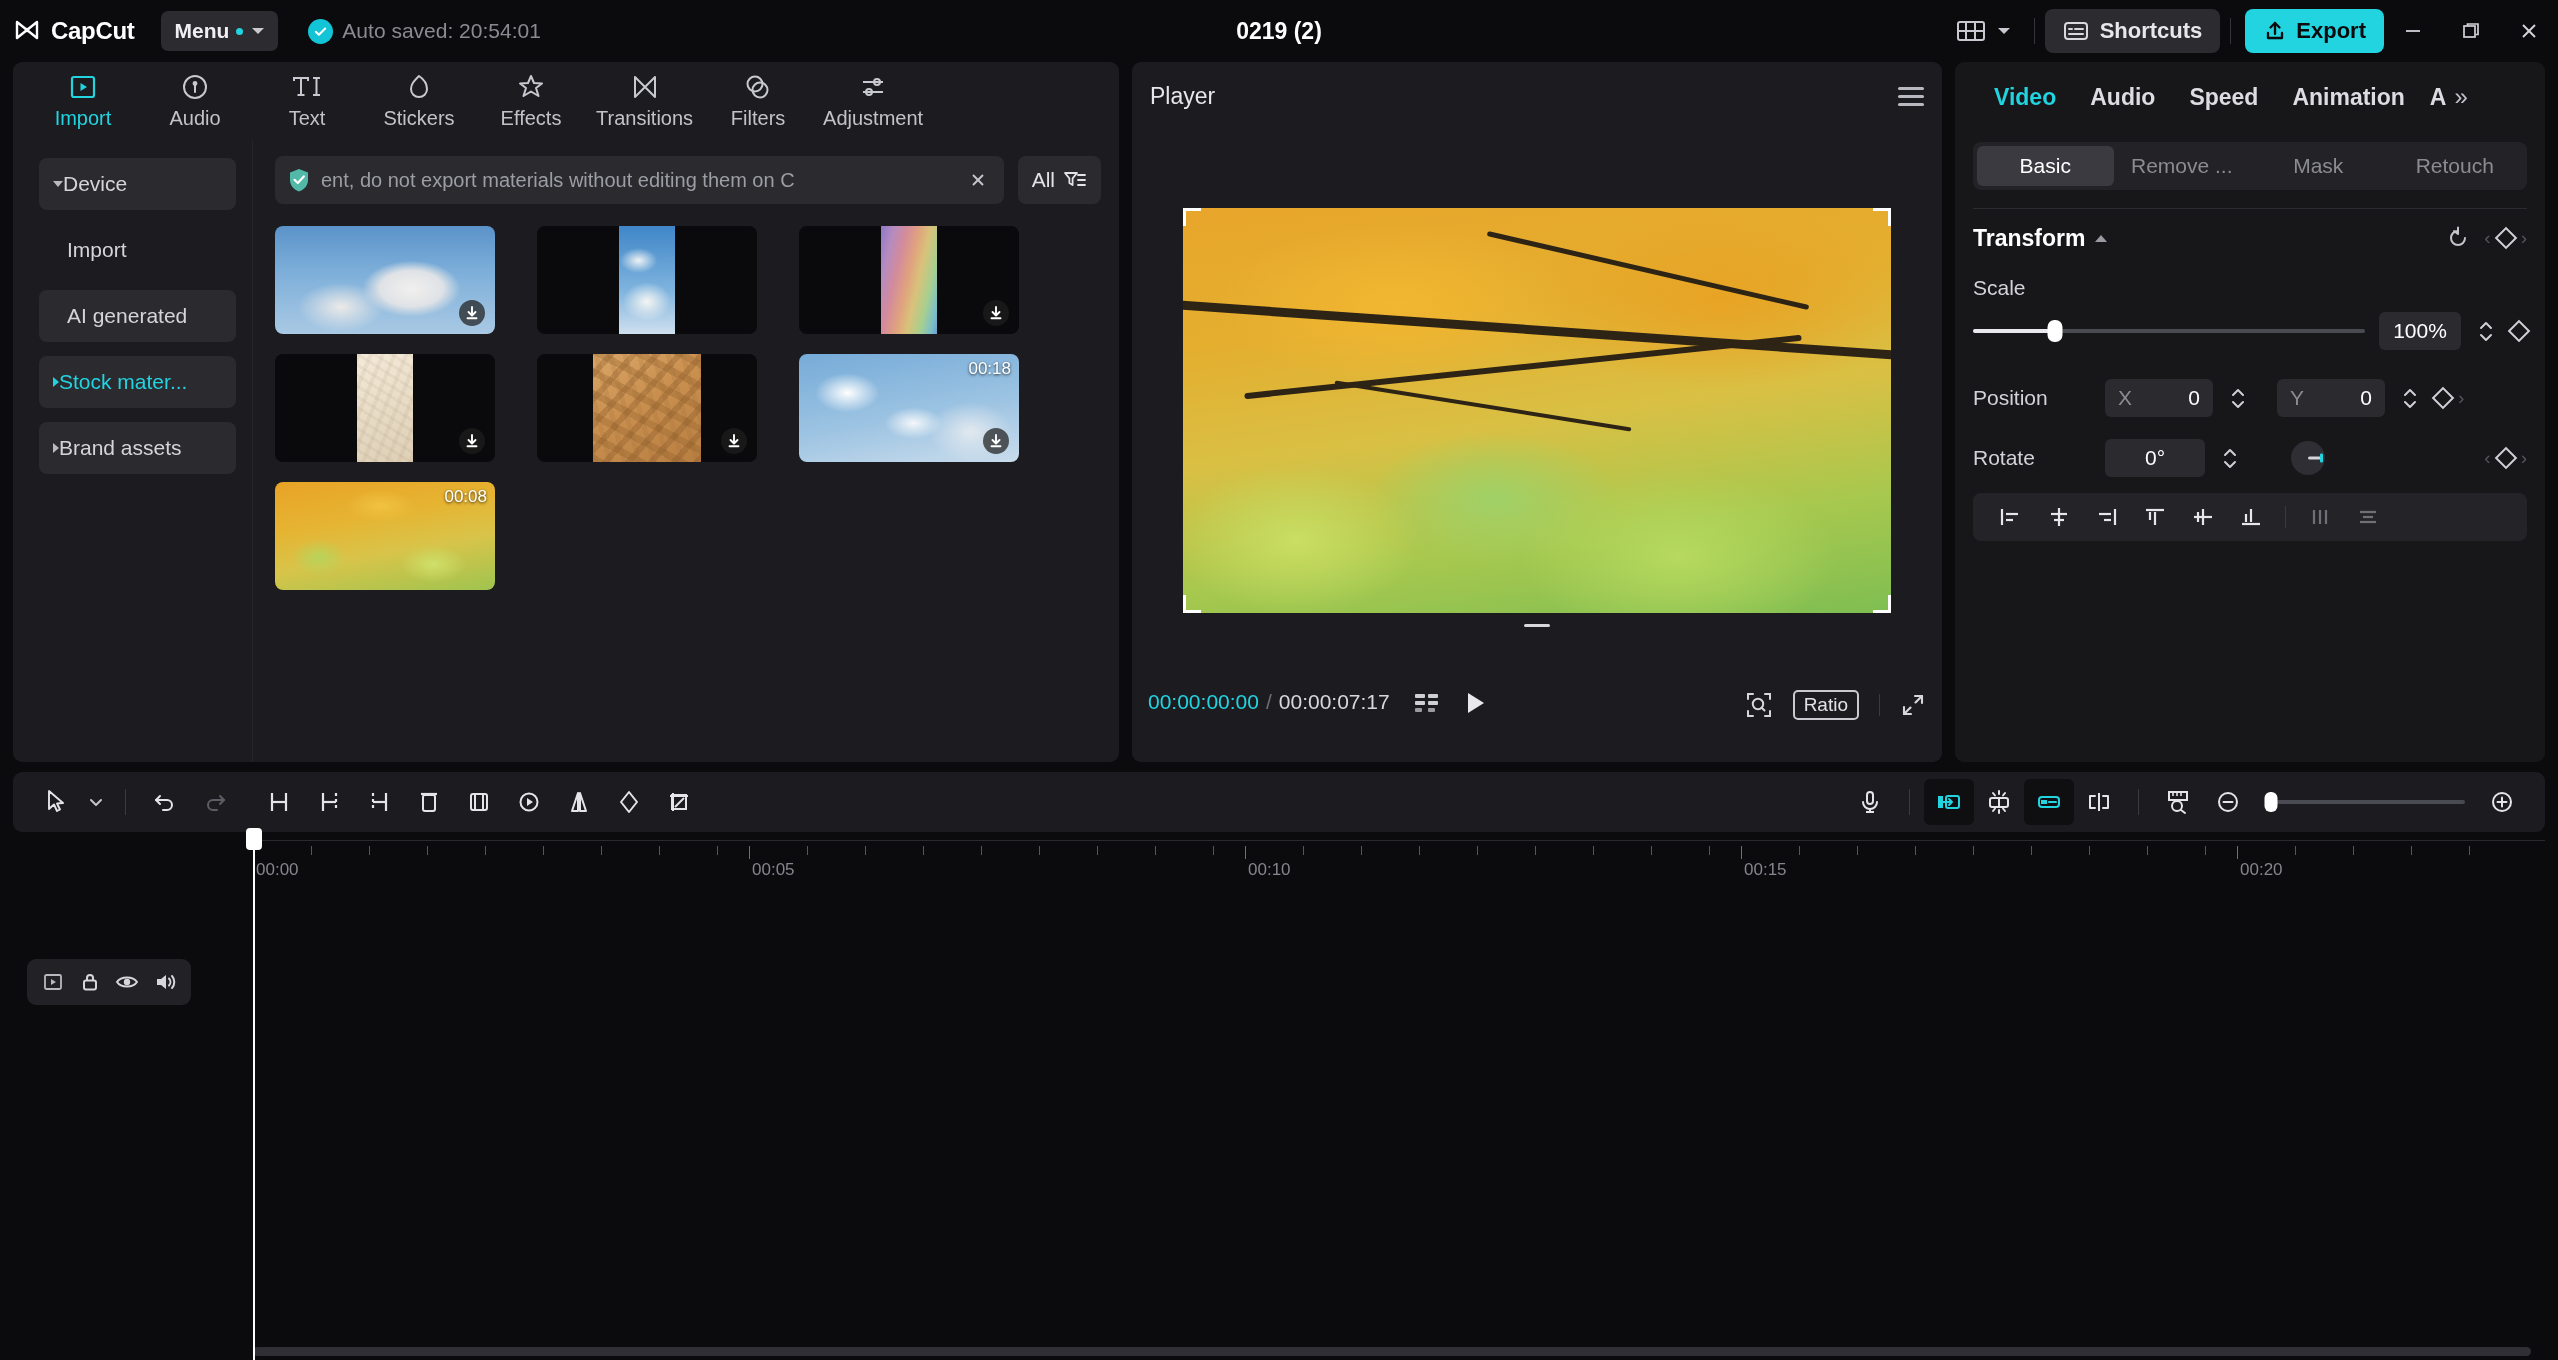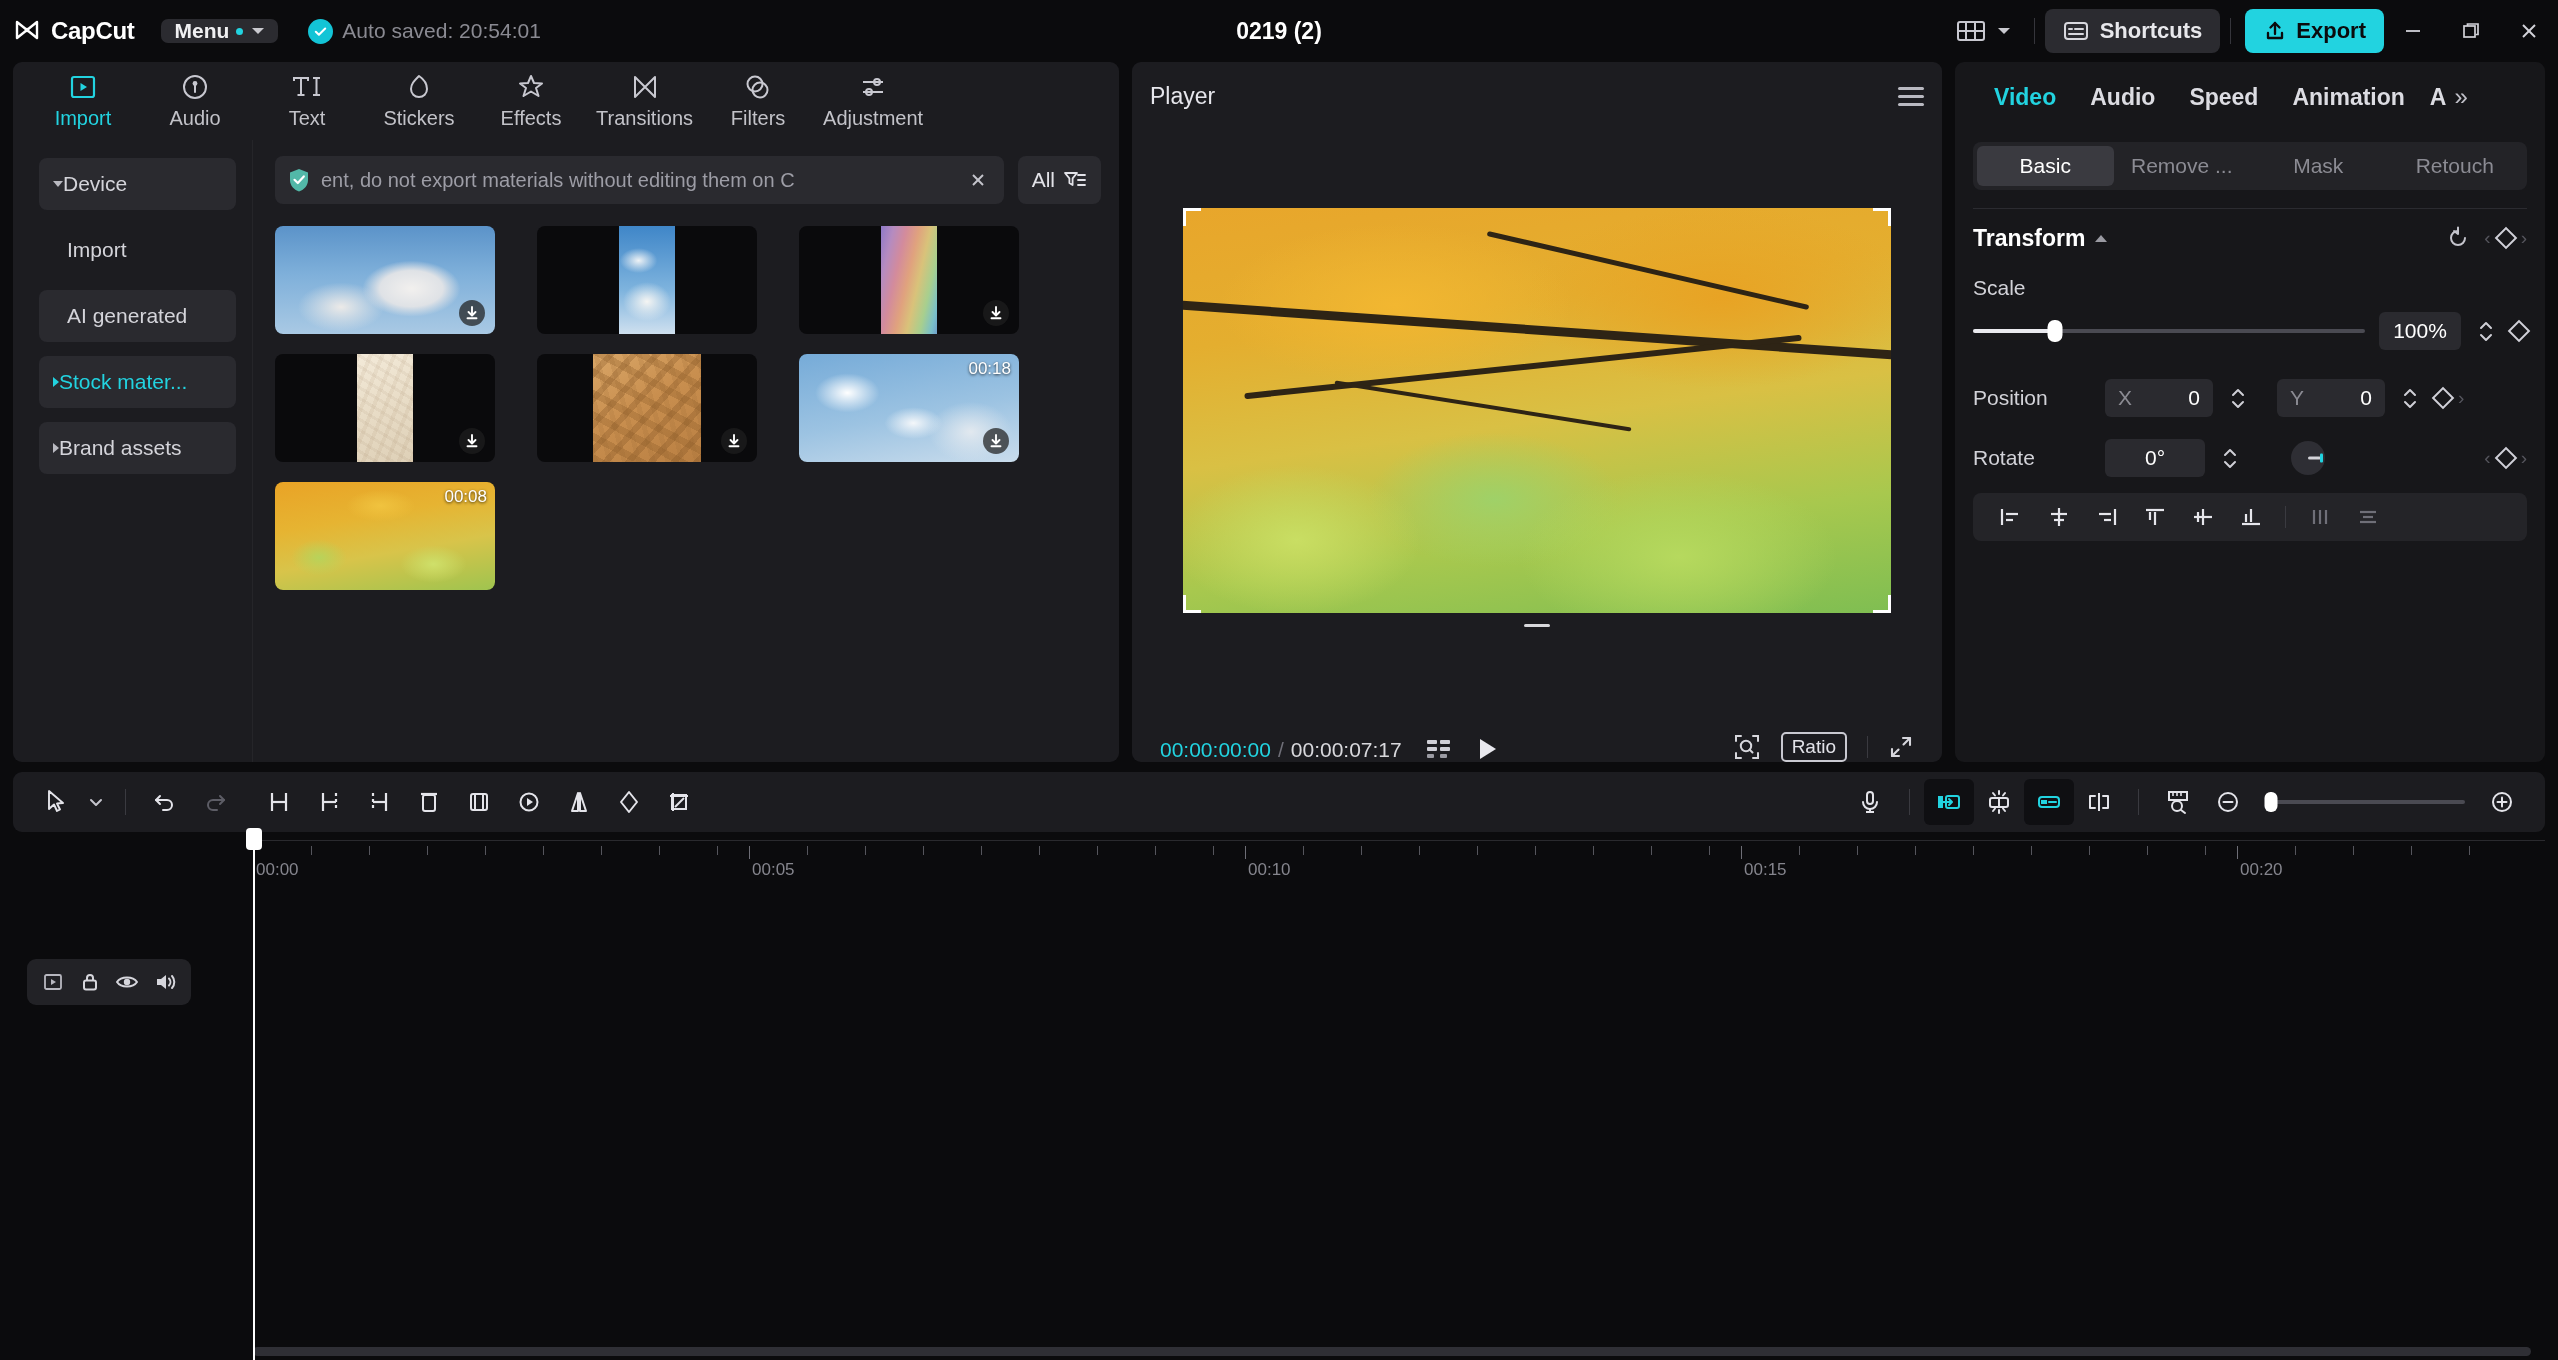--- a/index.html
+++ b/index.html
@@ -18,21 +18,21 @@
     background: #0b0b0d;
     display: flex; align-items: center;
     padding: 0 0 0 14px;
     position: relative;
   }
   .brand { display: flex; align-items: center; gap: 9px; }
   .brand-name { font-size: 24px; font-weight: 700; color: #ffffff; letter-spacing: -0.3px; }
   .menu-btn {
     margin-left: 26px;
     background: #2b2b30; border-radius: 7px;
-    height: 24px; padding: 0 14px;
+    height: 40px; padding: 0 14px;
     display: flex; align-items: center; gap: 5px;
     cursor: pointer;
   }
   .menu-btn-label { font-size: 21px; font-weight: 700; color: #f0f0f2; }
   .menu-dot { width: 7px; height: 7px; border-radius: 50%; background: #22d3e0; margin-left: 2px; }
   .caret-d { width: 0; height: 0; border-left: 6px solid transparent; border-right: 6px solid transparent; border-top: 6px solid #c9c9cf; margin-left: 4px;}
   .autosave { display: flex; align-items: center; gap: 9px; margin-left: 30px; }
   .check-badge {
     width: 25px; height: 25px; border-radius: 50%;
     background: #13c4d6; display: flex; align-items: center; justify-content: center;
@@ -187,21 +187,21 @@
       linear-gradient(172deg,#e8a62b 0%, #e4ae2f 28%, #d9c044 52%, #a8c84e 76%, #7fbe52 100%);
     overflow: hidden;
   }
   .branch { position: absolute; background: #2e2415; border-radius: 3px; }
   .corner { position: absolute; width: 18px; height: 18px; border: 3px solid #ffffff; }
   .c-tl { left: 0; top: 0; border-right: none; border-bottom: none; }
   .c-tr { right: 0; top: 0; border-left: none; border-bottom: none; }
   .c-bl { left: 0; bottom: 0; border-right: none; border-top: none; }
   .c-br { right: 0; bottom: 0; border-left: none; border-top: none; }
   .handle-b { position: absolute; left: 50%; bottom: -14px; transform: translateX(-50%); width: 26px; height: 3px; background: #d8d8dc; border-radius: 2px;}
-  .player-foot { height: 72px; display: flex; align-items: flex-end; padding: 0 28px; gap: 0; }
+  .player-foot { height: 72px; display: flex; align-items: flex-start; padding: 0 16px; gap: 0; }
   .tc-cur { font-size: 21px; color: #22d3e0; font-family: "Liberation Sans", sans-serif; }
   .tc-sep { font-size: 21px; color: #6f6f78; margin: 0 7px; }
   .tc-tot { font-size: 21px; color: #d8d8dc; }
   .pf-icons { display: flex; align-items: center; gap: 22px; margin-left: 24px; }
   .pf-right { margin-left: auto; display: flex; align-items: center; gap: 20px; }
   .ratio-btn {
     border: 2px solid #c9c9d1; border-radius: 5px; padding: 2px 9px;
     font-size: 19px; color: #e2e2e8; cursor: pointer;
   }
   .vline { width: 1px; height: 22px; background: #3a3a40; }

